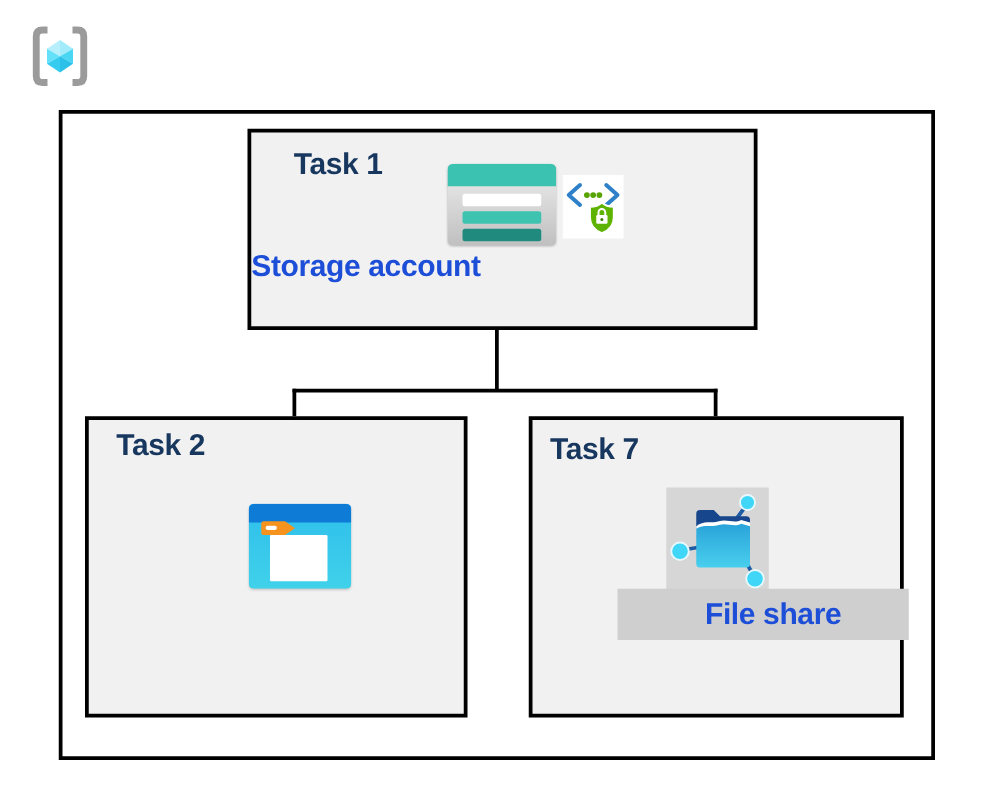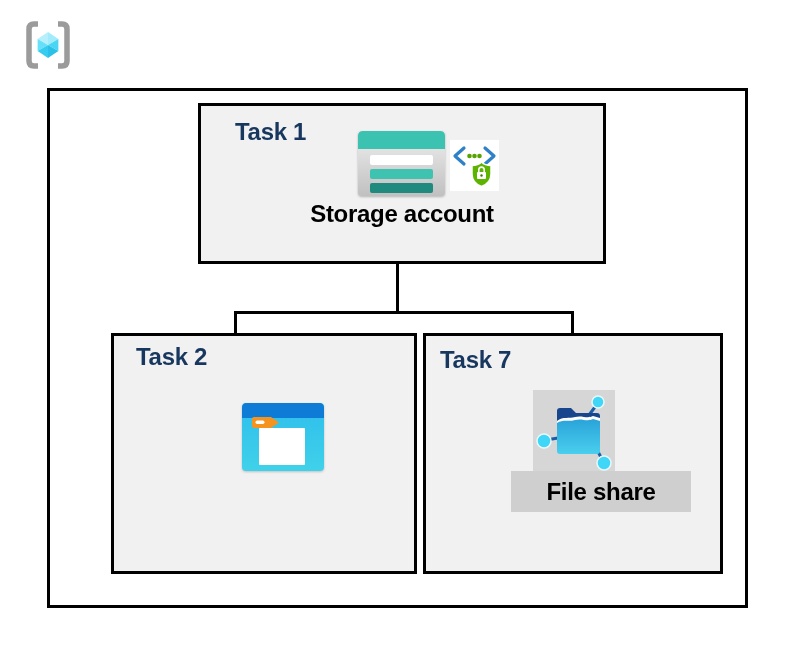--- a/index.html
+++ b/index.html
@@ -15,45 +15,45 @@
   }
   
   .outer-box{
     left:47px;top:88px;width:701px;height:520px;
     border:3px solid #000;background:#ffffff;box-sizing:border-box;
   }
   .task-box{
     background:#F1F1F2;border:3px solid #000;box-sizing:border-box;
   }
   .task1{left:198px;top:103px;width:408px;height:161px;}
-  .task2{left:68px;top:333px;width:306px;height:241px;margin-left:43px;}
+  .task2{left:68px;top:333px;width:306px;height:241px;}
   .task3{left:423px;top:333px;width:300px;height:241px;}
   .task-label{
     position:absolute;font-size:24px;font-weight:bold;color:#17375E;
     letter-spacing:-0.3px;white-space:nowrap;
   }
   .caption{
-    position:absolute;left:0;right:0;text-align:center;
-    font-size:24px;font-weight:bold;color:#000000;letter-spacing:-0.3px;
+    position:absolute;left:0;right:0;text-align:left;
+    font-size:24px;font-weight:bold;color:#1d4ed8;letter-spacing:-0.3px;
     white-space:nowrap;
   }
   
   .line{background:#000;}
   .ln-v1{left:396px;top:235px;width:3px;height:78px;}
   .ln-h1{left:234px;top:311px;width:340px;height:3px;}
   .ln-v2{left:234px;top:311px;width:3px;height:81px;}
   .ln-v3{left:571px;top:311px;width:3px;height:78px;}
   
   .storage-icon{left:157px;top:25px;filter:drop-shadow(0 1px 1px rgba(0,0,0,.25));}
   .sas-icon{left:249px;top:34px;}
   .blob-icon{left:128px;top:67px;filter:drop-shadow(0 1px 1px rgba(0,0,0,.2));}
   .fs-gray{left:107px;top:54px;width:82px;height:83px;background:#D6D6D6;}
   .fs-label-box{
-    left:85px;top:135px;width:180px;height:41px;background:#CFCFCF;
-    display:flex;align-items:center;justify-content:center;
+    left:68px;top:135px;width:217px;height:41px;background:#CFCFCF;
+    display:flex;align-items:center;justify-content:center;padding-left:16px;
   }
   .fs-label-box .caption{position:static;}
 </style>
 </head>
 <body>
 
 <div class="stage">
 
   <svg class="abs" style="left:25px;top:20px" width="46" height="50" viewBox="0 0 46 50">
     <path d="M13 4 H9 C5.7 4 4 5.7 4 9 V41 C4 44.3 5.7 46 9 46 H13" fill="none" stroke="#9B9B9B" stroke-width="5.5"></path>

